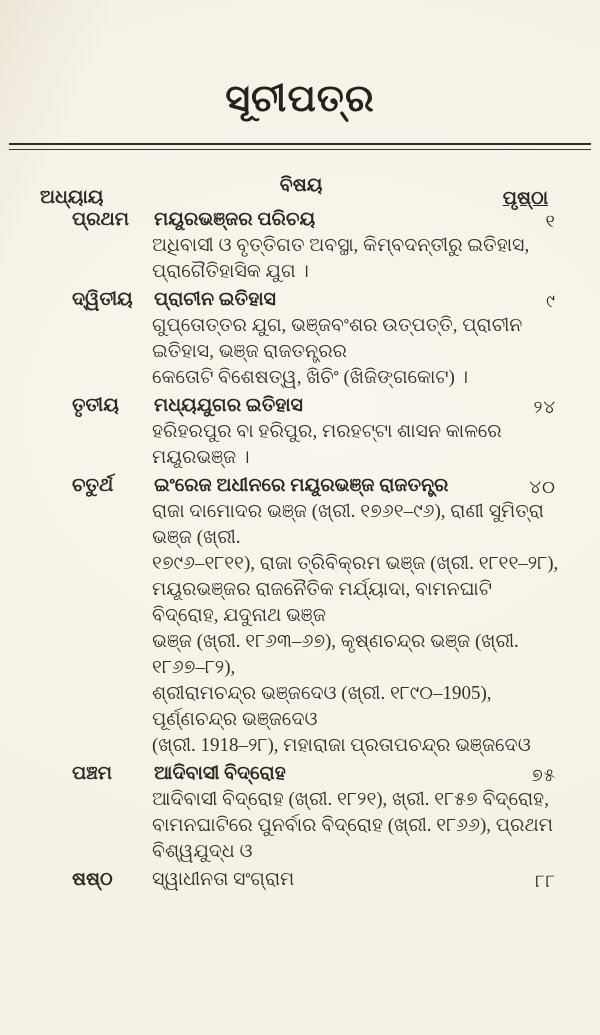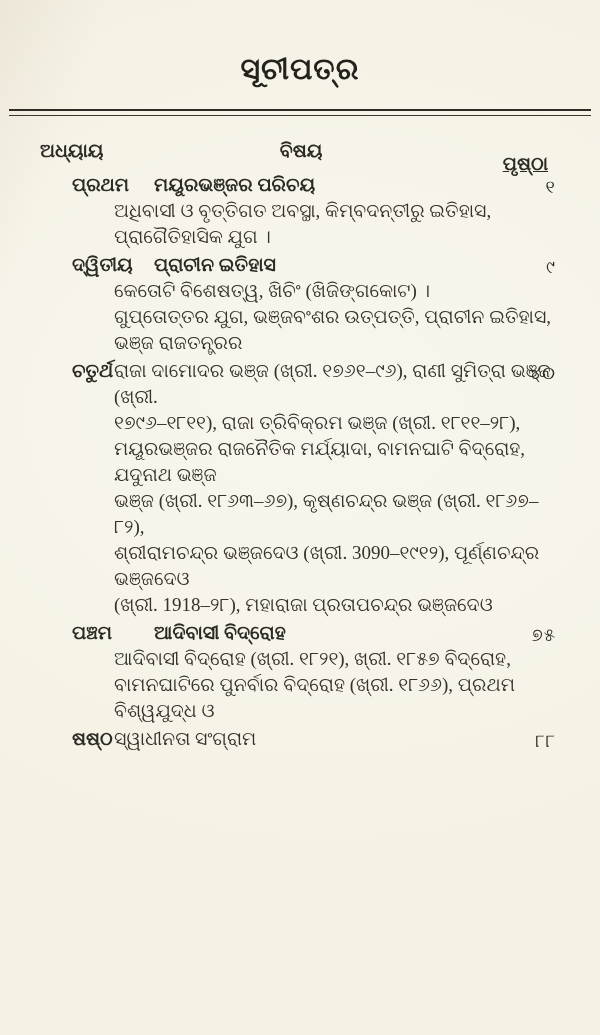--- a/index.html
+++ b/index.html
@@ -10,44 +10,44 @@
     background:
       radial-gradient(ellipse 900px 700px at 55% 40%, rgba(255,255,255,0.35), rgba(0,0,0,0) 70%),
       linear-gradient(110deg, rgba(190,180,155,0.18) 0%, rgba(0,0,0,0) 12%),
       #f5f1e4;
     box-sizing:border-box;
     font-family:"Liberation Serif","DejaVu Serif",serif;
     color:#2b2a24;
     overflow:hidden;
   }
   .page-title{
-    padding-top:52px;
+    padding-top:76px;
     text-align:center;
-    font-size:30px;
+    font-size:38px;
     font-weight:700;
     letter-spacing:1px;
     color:#23221c;
   }
   .double-rule{
     margin:22px 9px 0 9px;
     height:4px;
     border-top:2.5px solid #2e2c25;
     border-bottom:1.2px solid #3a382f;
   }
   .toc{
     margin:22px 38px 0 40px;
     font-size:19px;
     line-height:26px;
   }
   .toc-head{
     position:relative;
     height:34px;
     font-weight:700;
   }
-  .col-chapter{position:absolute;left:0;top:0;}
+  .col-chapter{position:absolute;left:0;top:12px;}
   .col-subject{position:absolute;left:0;right:0;top:0;text-align:center;}
   .col-page{position:absolute;right:14px;top:13px;text-decoration:underline;}
   .toc-entry{position:relative;margin-bottom:2px;}
   .entry-chapter{
     position:absolute;left:0;top:0;
     width:86px;
     font-weight:700;
     margin-left:32px;
   }
   .entry-title{
@@ -55,21 +55,21 @@
     padding-right:62px;
     font-weight:700;
   }
   .entry-page{
     position:absolute;right:6px;top:2px;
     font-size:18px;
     font-weight:400;
     letter-spacing:1px;
   }
   .entry-details{
-    margin-left:74px;
+    margin-left:112px;
     font-weight:400;
     color:#34322b;
   }
   .detail-line{white-space:normal;}
 </style>
 </head>
 <body>
 
 <div class="page">
 
@@ -93,35 +93,44 @@
     <div class="entry-details">
             <div class="detail-line">ଅଧିବାସୀ ଓ ବୃତ୍ତିଗତ ଅବସ୍ଥା, କିମ୍ବଦନ୍ତୀରୁ ଇତିହାସ, ପ୍ରାଗୈତିହାସିକ ଯୁଗ ।</div>
           </div>
   </div>
 
   <div class="toc-entry">
     <span class="entry-chapter">ଦ୍ୱିତୀୟ</span>
     <div class="entry-title">ପ୍ରାଚୀନ ଇତିହାସ</div>
     <span class="entry-page">୯</span>
     <div class="entry-details">
+            <div class="detail-line">ଗୁପ୍ତୋତ୍ତର ଯୁଗ, ଭଞ୍ଜବଂଶର ଉତ୍ପତ୍ତି, ପ୍ରାଚୀନ ଇତିହାସ, ଭଞ୍ଜ ରାଜତନ୍ତ୍ରର</div>
             <div class="detail-line">କେତୋଟି ବିଶେଷତ୍ୱ, ଖିଚିଂ (ଖିଜିଙ୍ଗକୋଟ) ।</div>
-            <div class="detail-line">ଗୁପ୍ତୋତ୍ତର ଯୁଗ, ଭଞ୍ଜବଂଶର ଉତ୍ପତ୍ତି, ପ୍ରାଚୀନ ଇତିହାସ, ଭଞ୍ଜ ରାଜତନ୍ତ୍ରର</div>
           </div>
   </div>
 
+  <div class="toc-entry">
+    <span class="entry-chapter">ତୃତୀୟ</span>
+    <div class="entry-title">ମଧ୍ୟଯୁଗର ଇତିହାସ</div>
+    <span class="entry-page">୨୪</span>
+    <div class="entry-details">
+            <div class="detail-line">ହରିହରପୁର ବା ହରିପୁର, ମରହଟ୍ଟା ଶାସନ କାଳରେ ମୟୂରଭଞ୍ଜ ।</div>
+          </div>
+  </div>
 
   <div class="toc-entry">
     <span class="entry-chapter">ଚତୁର୍ଥ</span>
+    <div class="entry-title">ଇଂରେଜ ଅଧୀନରେ ମୟୂରଭଞ୍ଜ ରାଜତନ୍ତ୍ର</div>
     <span class="entry-page">୪୦</span>
     <div class="entry-details">
             <div class="detail-line">ରାଜା ଦାମୋଦର ଭଞ୍ଜ (ଖ୍ରୀ. ୧୭୬୧–୯୬), ରାଣୀ ସୁମିତ୍ରା ଭଞ୍ଜ (ଖ୍ରୀ.</div>
             <div class="detail-line">୧୭୯୬–୧୮୧୧), ରାଜା ତ୍ରିବିକ୍ରମ ଭଞ୍ଜ (ଖ୍ରୀ. ୧୮୧୧–୨୮),</div>
             <div class="detail-line">ମୟୂରଭଞ୍ଜର ରାଜନୈତିକ ମର୍ଯ୍ୟାଦା, ବାମନଘାଟି ବିଦ୍ରୋହ, ଯଦୁନାଥ ଭଞ୍ଜ</div>
             <div class="detail-line">ଭଞ୍ଜ (ଖ୍ରୀ. ୧୮୬୩–୬୭), କୃଷ୍ଣଚନ୍ଦ୍ର ଭଞ୍ଜ (ଖ୍ରୀ. ୧୮୬୭–୮୨),</div>
-            <div class="detail-line">ଶ୍ରୀରାମଚନ୍ଦ୍ର ଭଞ୍ଜଦେଓ (ଖ୍ରୀ. 3090–୧୯୧୨), ପୂର୍ଣ୍ଣଚନ୍ଦ୍ର ଭଞ୍ଜଦେଓ</div>
+            <div class="detail-line">ଶ୍ରୀରାମଚନ୍ଦ୍ର ଭଞ୍ଜଦେଓ (ଖ୍ରୀ. ୧୮୯୦–1905), ପୂର୍ଣ୍ଣଚନ୍ଦ୍ର ଭଞ୍ଜଦେଓ</div>
             <div class="detail-line">(ଖ୍ରୀ. 1918–୨୮), ମହାରାଜା ପ୍ରତାପଚନ୍ଦ୍ର ଭଞ୍ଜଦେଓ</div>
           </div>
   </div>
 
   <div class="toc-entry">
     <span class="entry-chapter">ପଞ୍ଚମ</span>
     <div class="entry-title">ଆଦିବାସୀ ବିଦ୍ରୋହ</div>
     <span class="entry-page">୭୫</span>
     <div class="entry-details">
             <div class="detail-line">ଆଦିବାସୀ ବିଦ୍ରୋହ (ଖ୍ରୀ. ୧୮୨୧), ଖ୍ରୀ. ୧୮୫୭ ବିଦ୍ରୋହ,</div>

